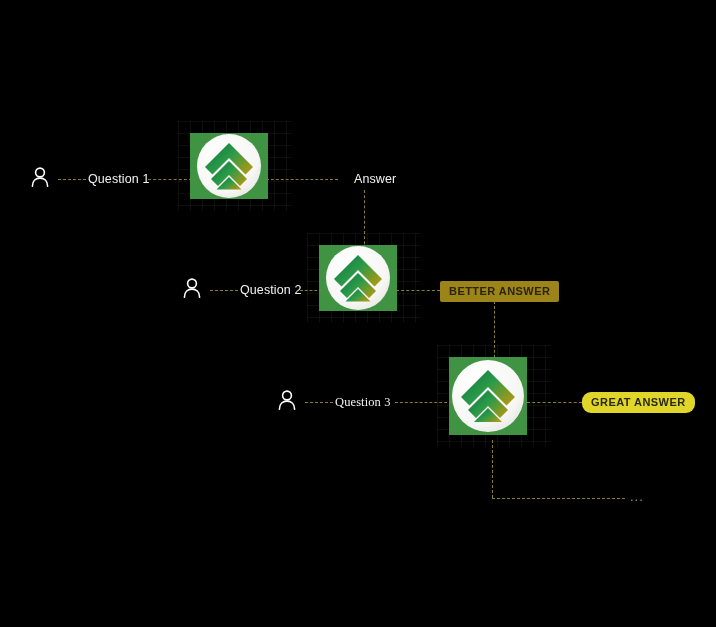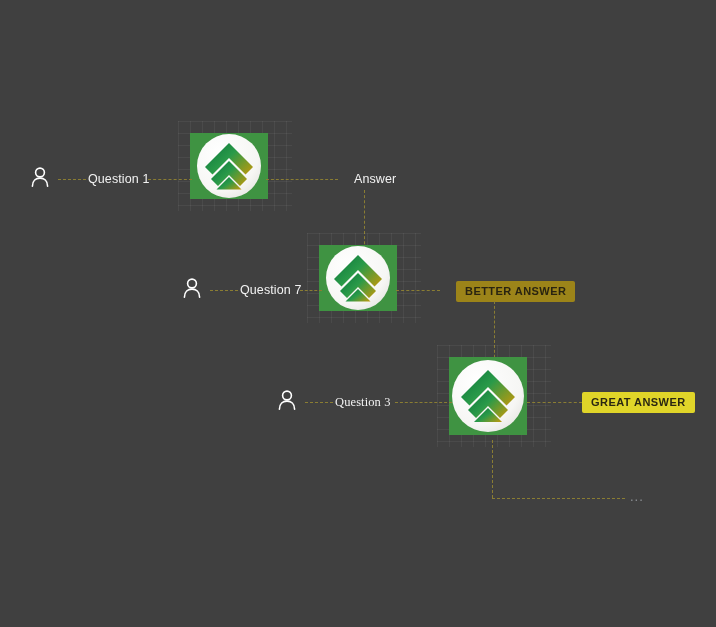--- a/index.html
+++ b/index.html
@@ -10,21 +10,21 @@
     width: 716px;
     height: 627px;
     background: #1b1e21;
     font-family: "Liberation Sans", sans-serif;
     overflow: hidden;
   }
   #canvas {
     position: relative;
     width: 716px;
     height: 627px;
-    background: #404040;
+    background: #000000;
   }
 
   
   .grid-block {
     position: absolute;
     background-image:
       linear-gradient(to right, rgba(255,255,255,0.055) 1px, transparent 1px),
       linear-gradient(to bottom, rgba(255,255,255,0.055) 1px, transparent 1px);
     background-size: 12px 12px;
     background-position: 0 0, 0 0;
@@ -79,21 +79,20 @@
     font-weight: bold;
     letter-spacing: 0.45px;
     white-space: nowrap;
     padding: 4px 9px 5px 9px;
     border-radius: 2px;
     line-height: 12px;
   }
   .badge-better {
     background: #9c8419;
     color: #2a2410;
-    margin-left: 16px;
   }
   .badge-great {
     background: #e0d529;
     color: #2a2712;
   }
 
   
   .ellipsis-node {
     position: absolute;
     color: #8c9095;
@@ -171,21 +170,21 @@
   </div>
 
   <div class="person-icon" style="left:182px; top:277px;">
     <svg viewBox="0 0 20 22" xmlns="http://www.w3.org/2000/svg" aria-hidden="true">
       <circle cx="10" cy="6.5" r="4.4" fill="none" stroke="#ffffff" stroke-width="1.6"></circle>
       <path d="M2.4 20.2 C2.4 14.6 6 12.1 10 12.1 C14 12.1 17.6 14.6 17.6 20.2" fill="none" stroke="#ffffff" stroke-width="1.6" stroke-linecap="round"></path>
     </svg>
   </div>
 
   <div class="dash-h" style="left:210px; top:290px; width:28px;"></div>
-  <div class="node-label" style="left:240px; top:282px;">Question 7</div>
+  <div class="node-label" style="left:240px; top:282px;">Question 2</div>
   <div class="dash-h" style="left:300px; top:290px; width:22px;"></div>
 
   <div class="dash-h" style="left:396px; top:290px; width:44px;"></div>
   <div class="badge badge-better" style="left:440px; top:281px;">BETTER ANSWER</div>
 
   <div class="dash-v" style="left:494px; top:301px; height:86px;"></div>
 
   <div class="grid-block" style="left:437px; top:345px; width:114px; height:102px;"></div>
 
   <div class="logo-tile" style="left:449px; top:357px; width:78px; height:78px;">
@@ -214,19 +213,19 @@
       <circle cx="10" cy="6.5" r="4.4" fill="none" stroke="#ffffff" stroke-width="1.6"></circle>
       <path d="M2.4 20.2 C2.4 14.6 6 12.1 10 12.1 C14 12.1 17.6 14.6 17.6 20.2" fill="none" stroke="#ffffff" stroke-width="1.6" stroke-linecap="round"></path>
     </svg>
   </div>
 
   <div class="dash-h" style="left:305px; top:402px; width:28px;"></div>
   <div class="node-label" style="left:335px; top:394px;font-family:Liberation Serif, serif;">Question 3</div>
   <div class="dash-h" style="left:395px; top:402px; width:57px;"></div>
 
   <div class="dash-h" style="left:527px; top:402px; width:55px;"></div>
-  <div class="badge badge-great" style="left:582px; top:392px;">GREAT ANSWER</div>
+  <div class="badge badge-great" style="left:582px; top:392px;border-radius:9px;">GREAT ANSWER</div>
 
   <div class="dash-v" style="left:492px; top:440px; height:58px;"></div>
   <div class="dash-h" style="left:492px; top:498px; width:133px;"></div>
   <div class="ellipsis-node" style="left:630px; top:492px;">...</div>
 
 </div>
 
 </body></html>

